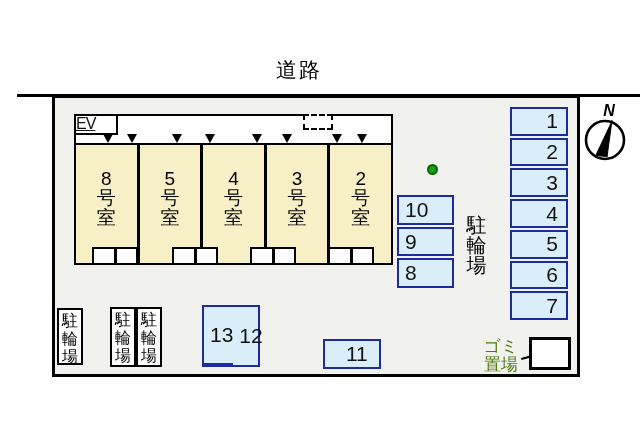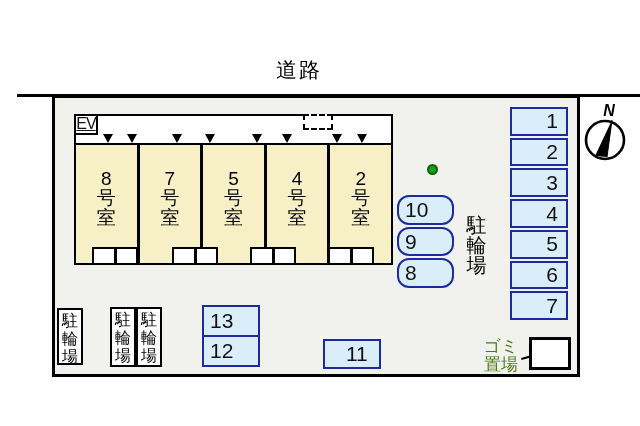--- a/index.html
+++ b/index.html
@@ -12,46 +12,46 @@
   
   .road-line{left:17px;top:94px;width:623px;height:0;border-top:3px solid #000;}
   .road-label{left:276px;top:56px;font-size:21px;letter-spacing:2px;color:#000;}
 
   
   .lot{left:52px;top:95px;width:528px;height:282px;border:3px solid #000;background:#f1f1ee;box-sizing:border-box;}
 
   
   .building{left:19px;top:16px;width:319px;height:151px;}
   .corridor{left:0;top:0;width:319px;height:31px;background:#fff;border:2px solid #000;box-sizing:border-box;}
-  .ev-box{left:0;top:0;width:24px;height:21px;background:#fff;border:2px solid #000;box-sizing:border-box;
-          font-size:16px;line-height:16px;text-align:center;letter-spacing:-1px;z-index:4;text-decoration:underline;}
+  .ev-box{left:0;top:0;width:44px;height:21px;background:#fff;border:2px solid #000;box-sizing:border-box;
+          font-size:16px;line-height:16px;letter-spacing:-1px;z-index:4;text-decoration:underline;}
   .dashed-box{left:229px;top:0;width:30px;height:16px;background:#fff;border:2px dashed #000;box-sizing:border-box;z-index:3;}
   .tri{width:0;height:0;border-left:5px solid transparent;border-right:5px solid transparent;border-top:9px solid #000;top:20px;z-index:5;}
   .rooms{left:0;top:29px;width:319px;height:122px;border:2px solid #000;box-sizing:border-box;display:flex;}
   .room{flex:1;background:#f7f0c6;border-right:3px solid #000;position:relative;}
   .room:last-child{border-right:none;}
   .room-label{width:1.05em;margin:24px auto 14px;font-size:19px;line-height:1.02;text-align:center;
               word-break:break-all;color:#000;}
   .balcony{top:133px;height:18px;width:46px;background:#fff;border:2px solid #000;box-sizing:border-box;z-index:6;}
   .balcony-divider{position:absolute;left:50%;top:0;width:3px;height:100%;margin-left:-1.5px;background:#000;}
 
   
   .tree-dot{left:372px;top:66px;width:11px;height:11px;border-radius:50%;
             background:#17a017;border:2px solid #0a640a;box-sizing:border-box;}
 
   
   .pcol{display:flex;flex-direction:column;gap:2px;}
   .pcell{flex:1;background:#d9eef8;border:2px solid #1e2b9e;box-sizing:border-box;
          font-size:21px;color:#111;display:flex;align-items:center;}
   .pcell.num-right{justify-content:flex-end;padding-right:8px;}
-  .pcell.num-left{justify-content:flex-start;padding-left:6px;border-radius:12px;}
+  .pcell.num-left{justify-content:flex-start;padding-left:6px;}
   .pk-right{left:455px;top:9px;width:58px;height:213px;}
   .pk-mid{left:342px;top:97px;width:57px;height:93px;}
   .pk-stack{left:147px;top:207px;width:58px;height:62px;border:2px solid #1e2b9e;box-sizing:border-box;
-            display:flex;flex-direction:column;background:#d9eef8;}
+            display:flex;flex-direction:row;background:#d9eef8;}
   .pk-stack .scell{flex:1;font-size:21px;display:flex;align-items:center;padding-left:6px;}
   .pk-stack .scell:first-child{border-bottom:2px solid #1e2b9e;}
   .pk-single{left:268px;top:241px;width:58px;height:30px;background:#d9eef8;border:2px solid #1e2b9e;
              box-sizing:border-box;font-size:21px;display:flex;align-items:center;padding-left:21px;color:#111;}
 
   
   .bike-vert{font-size:20px;line-height:1.0;width:1.05em;text-align:center;word-break:break-all;color:#000;left:411px;top:117px;}
   .bike-box{width:26px;background:#fff;border:2px solid #000;box-sizing:border-box;
             font-size:16px;line-height:1.12;text-align:center;word-break:break-all;color:#000;padding-top:2px;}
   .bike-box .inner{width:1.05em;margin:0 auto;}
@@ -88,27 +88,27 @@
     <div class="abs tri" style="left:178px;"></div>
     <div class="abs tri" style="left:208px;"></div>
     <div class="abs tri" style="left:258px;"></div>
     <div class="abs tri" style="left:283px;"></div>
 
     <div class="abs rooms">
       <div class="room">
           <div class="room-label">8号室</div>
         </div>
       <div class="room">
-          <div class="room-label">7号室</div>
-        </div>
-      <div class="room">
           <div class="room-label">5号室</div>
         </div>
       <div class="room">
           <div class="room-label">4号室</div>
+        </div>
+      <div class="room">
+          <div class="room-label">3号室</div>
         </div>
       <div class="room">
           <div class="room-label">2号室</div>
         </div>
     </div>
 
     <div class="abs balcony" style="left:18px;">
         <div class="balcony-divider"></div>
       </div>
     <div class="abs balcony" style="left:98px;">

